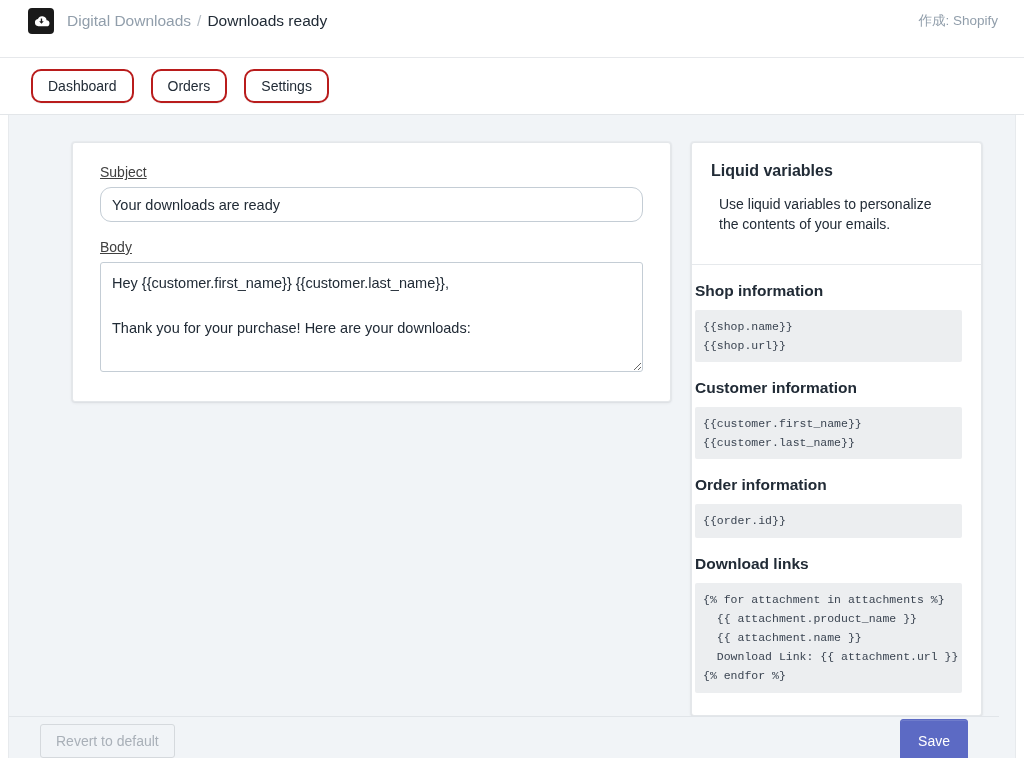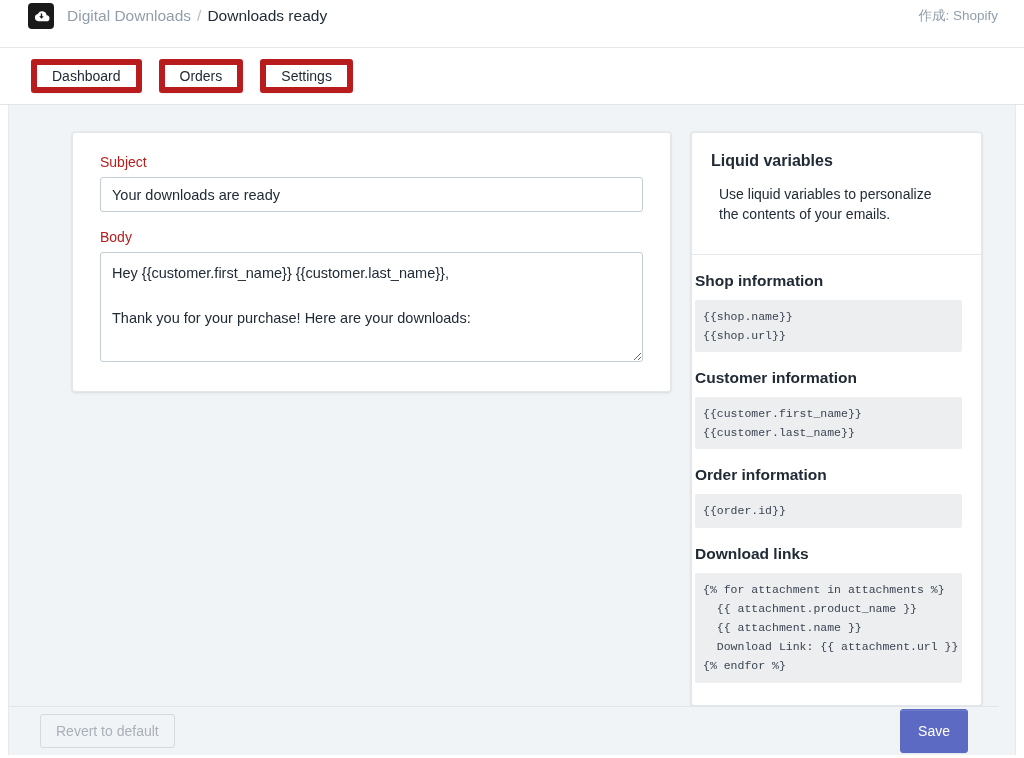--- a/index.html
+++ b/index.html
@@ -12,21 +12,21 @@
     height: 758px;
     background: #ffffff;
     font-family: "Liberation Sans", sans-serif;
     color: #212b36;
     overflow: hidden;
   }
 
   
   .titlebar {
     position: relative;
-    height: 48px;
+    height: 58px;
     background: #ffffff;
     border-bottom: 1px solid #e6e8eb;
     display: flex;
     align-items: center;
     padding: 0 16px 15px 28px;
     justify-content: center;
   }
   .app-icon {
     width: 26px;
     height: 26px;
@@ -71,22 +71,22 @@
     height: 57px;
     background: #ffffff;
     border-bottom: 1px solid #e3e6e9;
     display: flex;
     align-items: center;
     padding-left: 31px;
     gap: 17px;
   }
   .navbtn {
     background: #ffffff;
-    border: 6px solid #b91c1c;
-    border-radius: 3px;
+    border: 2px solid #b91c1c;
+    border-radius: 10px;
     height: 34px;
     padding: 0 15px;
     font-family: "Liberation Sans", sans-serif;
     font-size: 14px;
     color: #212b36;
     line-height: 1;
     cursor: pointer;
     box-shadow: 0 1px 0 rgba(22,29,37,0.05);
     display: inline-flex;
     align-items: center;
@@ -126,29 +126,30 @@
     background: #ffffff;
     border: 1px solid #e4e7ea;
     border-radius: 3px;
     box-shadow: 0 0 0 1px rgba(63,63,68,0.03), 0 1px 3px rgba(63,63,68,0.10);
   }
 
   .card-pad { padding: 21px 27px 25px 27px; }
 
   .field-label {
     font-size: 14px;
-    color: #b91c1c;
+    color: #404040;
     margin-bottom: 7px;
     display: block;
+    text-decoration: underline;
   }
   .text-input {
     width: 100%;
     height: 35px;
     border: 1px solid #c4cdd5;
-    border-radius: 3px;
+    border-radius: 11px;
     padding: 0 11px;
     font-family: "Liberation Sans", sans-serif;
     font-size: 14.5px;
     color: #212b36;
     background: #fff;
     outline: none;
   }
   .field-gap { height: 17px; }
 
   .textarea {

